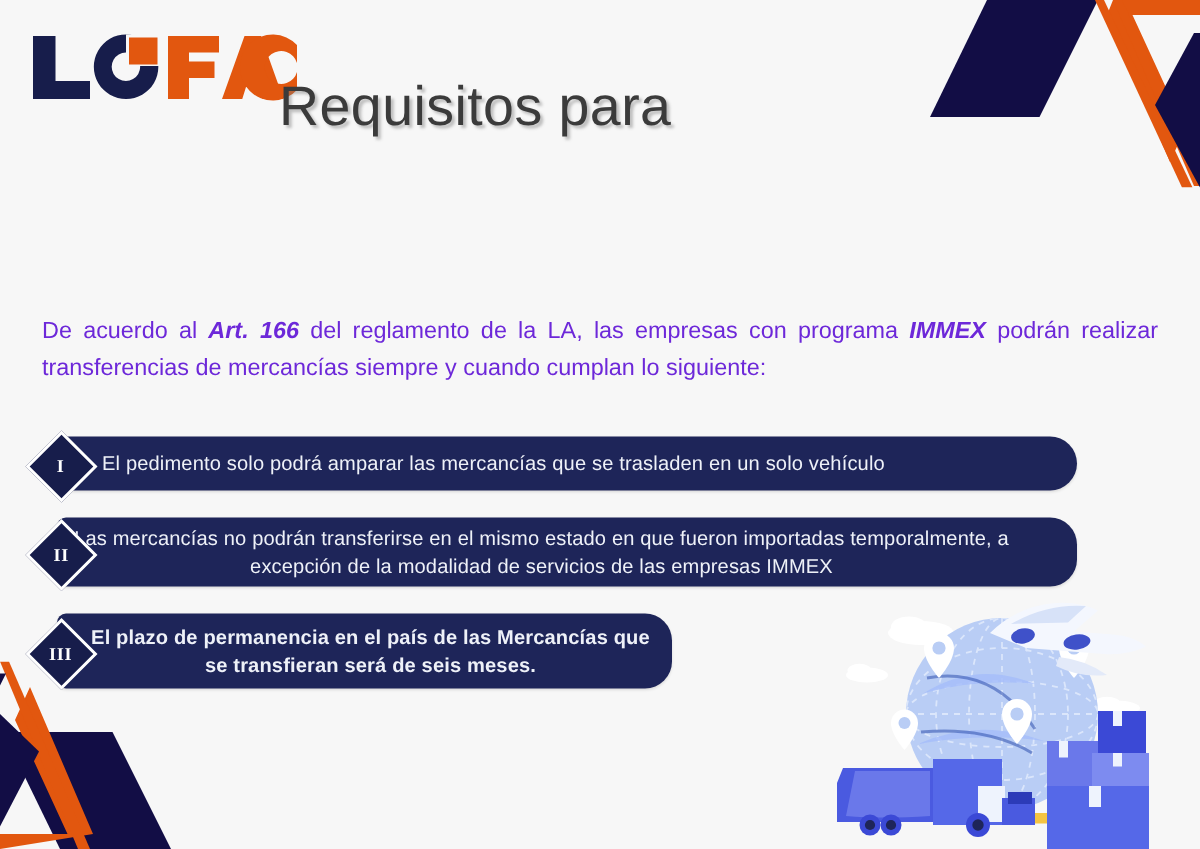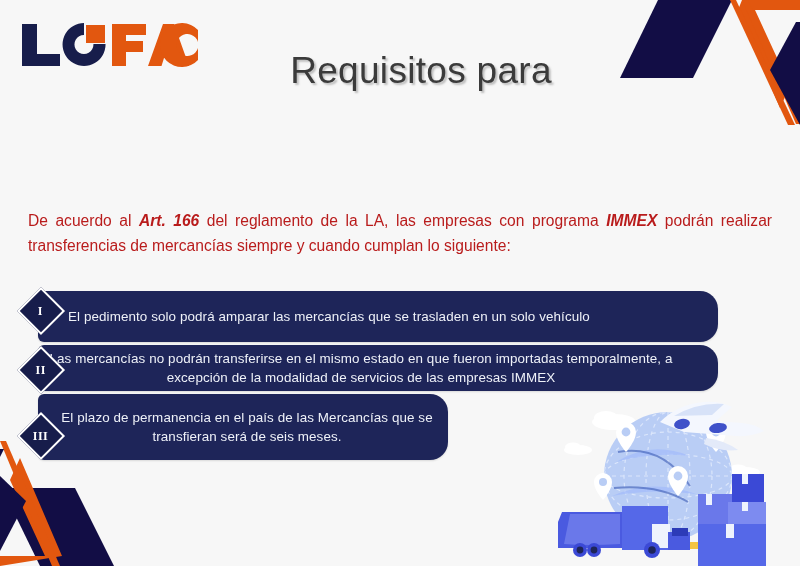--- a/index.html
+++ b/index.html
@@ -26,36 +26,36 @@
     letter-spacing:2.6px;
     color:#2b3157;
     font-weight:600;
     text-align:center;
     width:172px;
   }
 
   
   .title{
     position:absolute;left:186px;top:48px;width:470px;
-    text-align:center;
+    text-align:left;
     font-size:37px;
     line-height:1.22;
     color:#3b3b3b;
     font-weight:400;
     letter-spacing:.3px;
     text-shadow:2px 2px 2px rgba(120,120,120,.45);
   }
   .title .ln{display:block;}
 
   
   .intro{
     position:absolute;left:28px;top:192px;width:744px;
     font-size:15.6px;
     line-height:1.62;
-    color:#b91c1c;
+    color:#6d28d9;
     text-align:justify;
   }
   .intro b{font-weight:700;font-style:italic;}
 
   
   .bar{
     position:absolute;
     background:#1e2559;
     border-radius:6px 18px 18px 6px;
     color:#eef1f8;
@@ -79,29 +79,29 @@
   }
   .badge span{
     transform:rotate(-45deg);
     color:#ffffff;
     font-size:12px;
     font-weight:700;
     letter-spacing:.5px;
     font-family:"Liberation Serif", serif;
   }
 
-  #bar1{left:38px;top:291px;width:680px;height:51px;}
+  #bar1{left:38px;top:291px;width:680px;height:36px;}
   #bar1 .bar-text{margin-left:30px;}
   #badge1{left:24px;top:294px;}
 
   #bar2{left:38px;top:345px;width:680px;height:46px;}
   #bar2 .bar-text{margin-left:9px;width:628px;text-align:center;}
   #badge2{left:24px;top:353px;}
 
-  #bar3{left:38px;top:394px;width:410px;height:66px;}
+  #bar3{left:38px;top:409px;width:410px;height:50px;font-weight:bold;}
   #bar3 .bar-text{margin-left:22px;width:374px;text-align:center;}
   #badge3{left:24px;top:419px;}
 
   
   .illus{position:absolute;left:556px;top:392px;width:244px;height:174px;}
 </style>
 </head>
 <body>
 
 <div class="poster">

